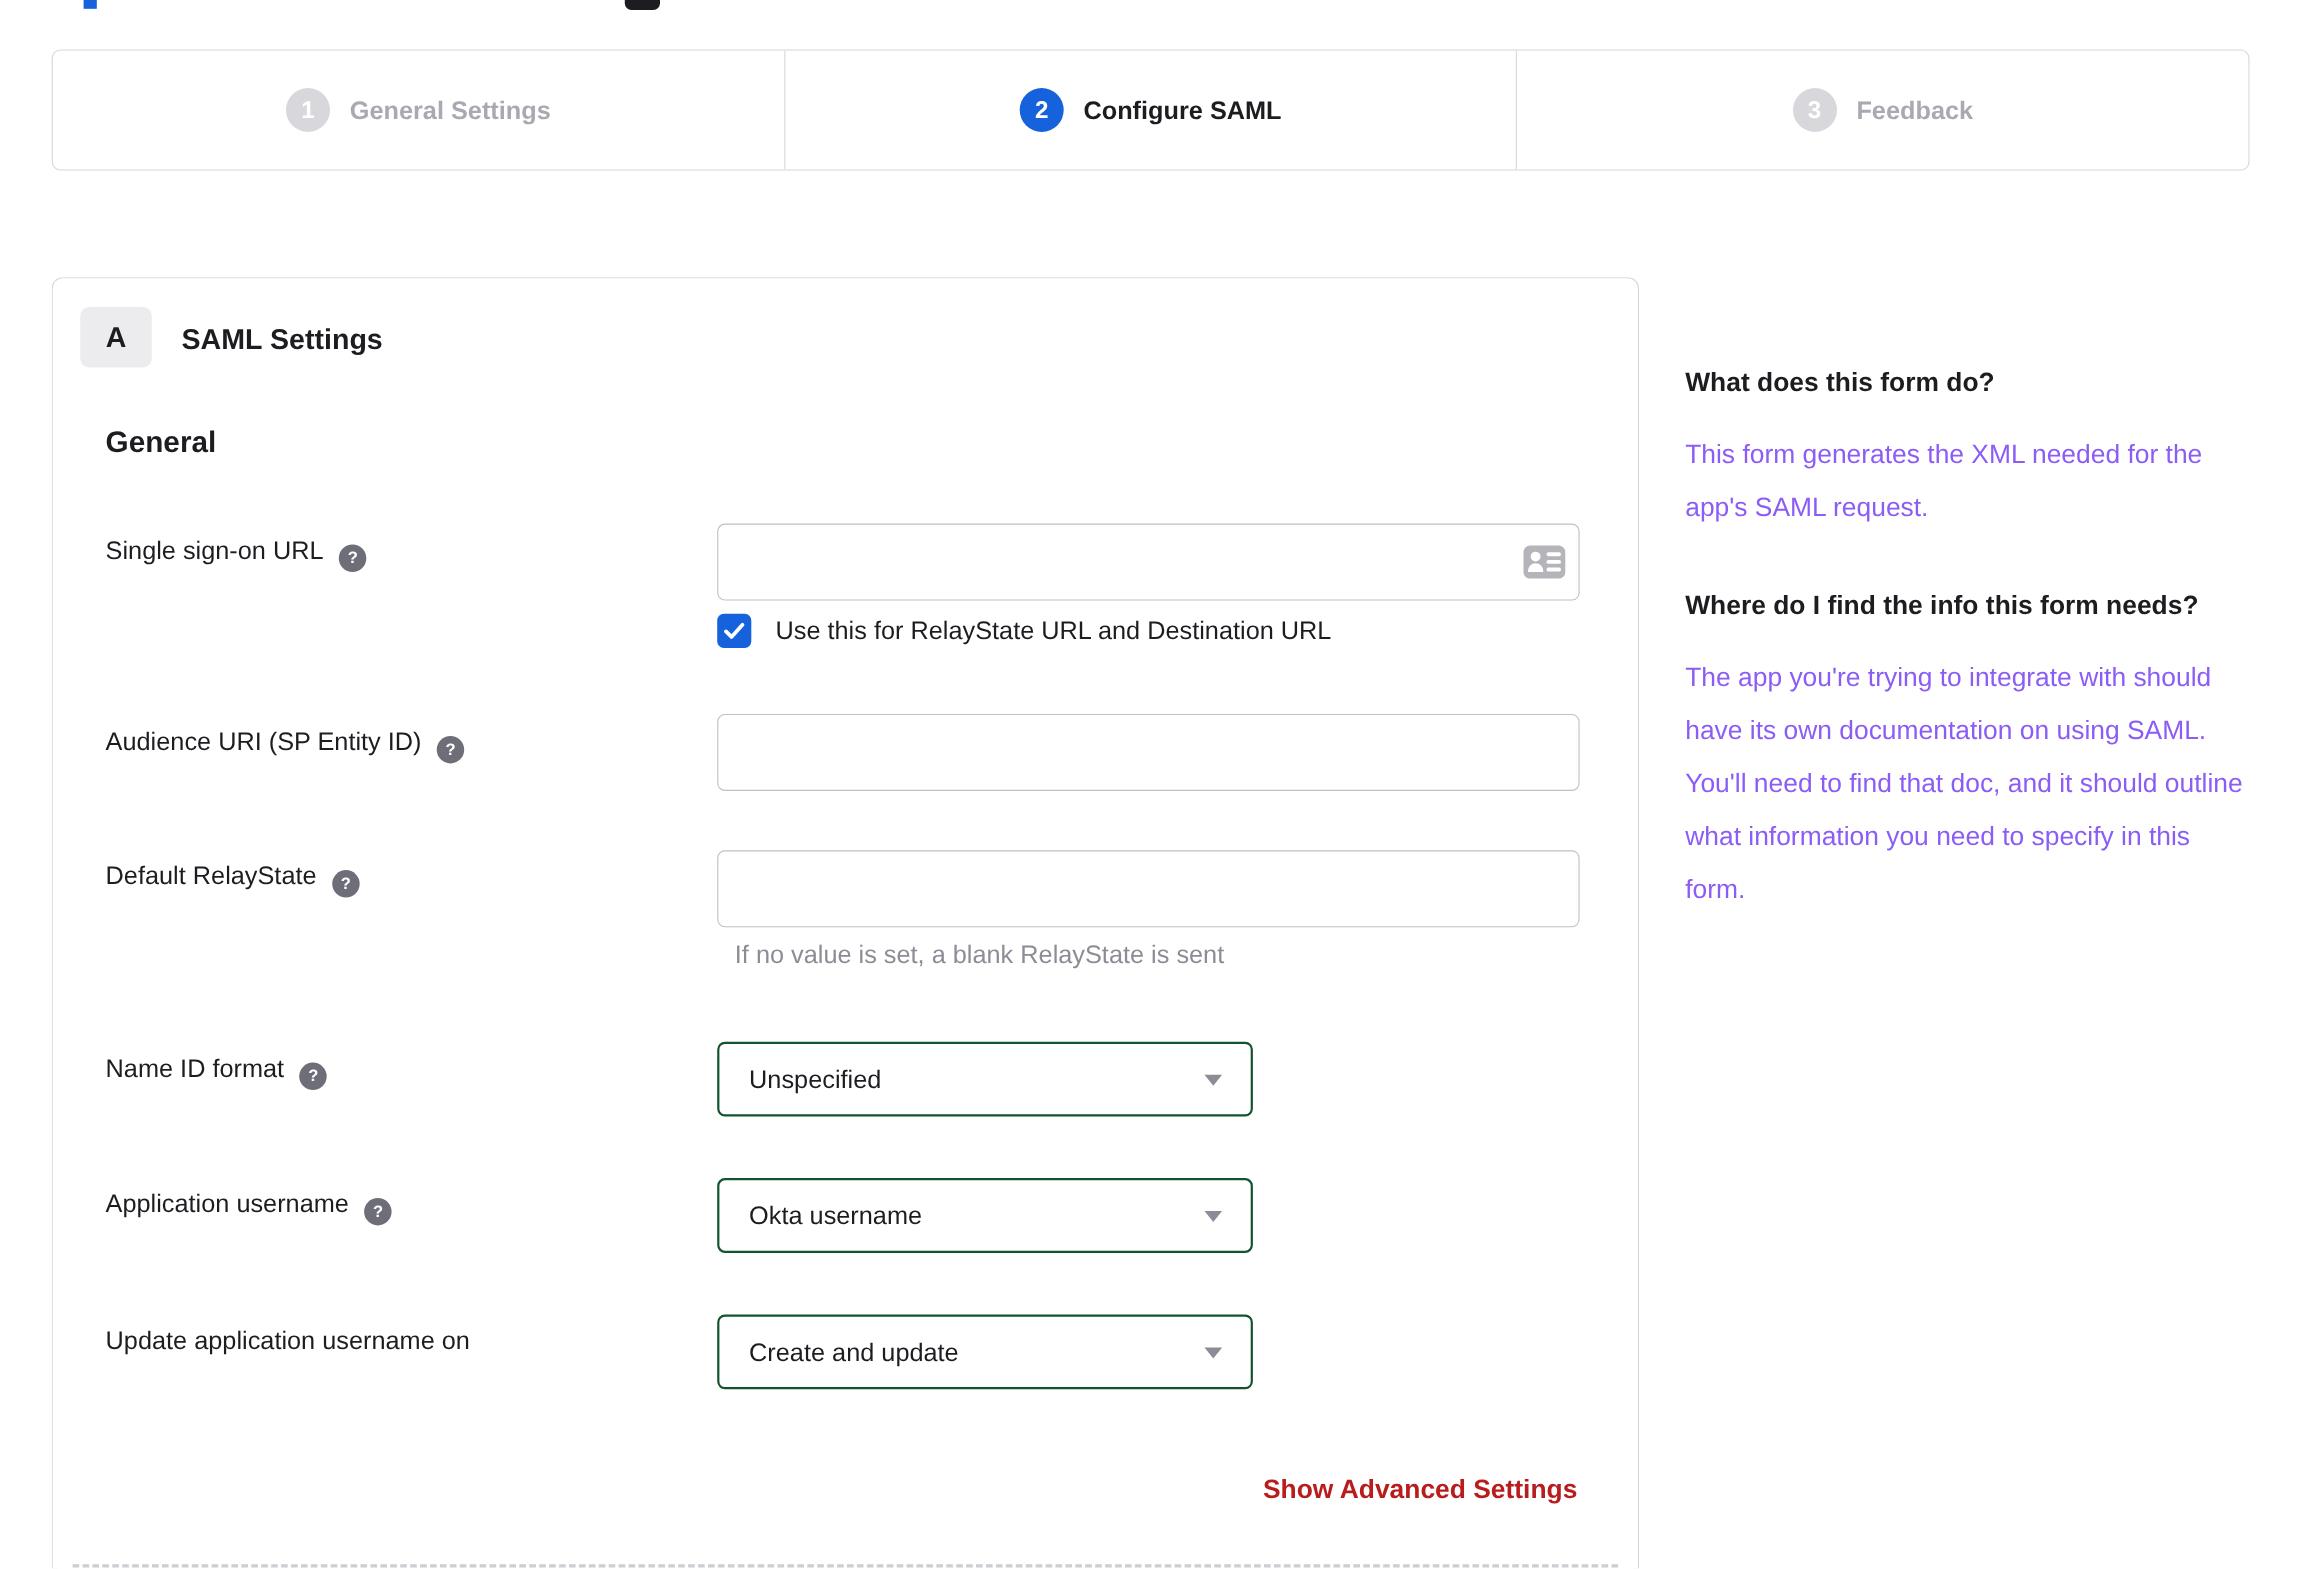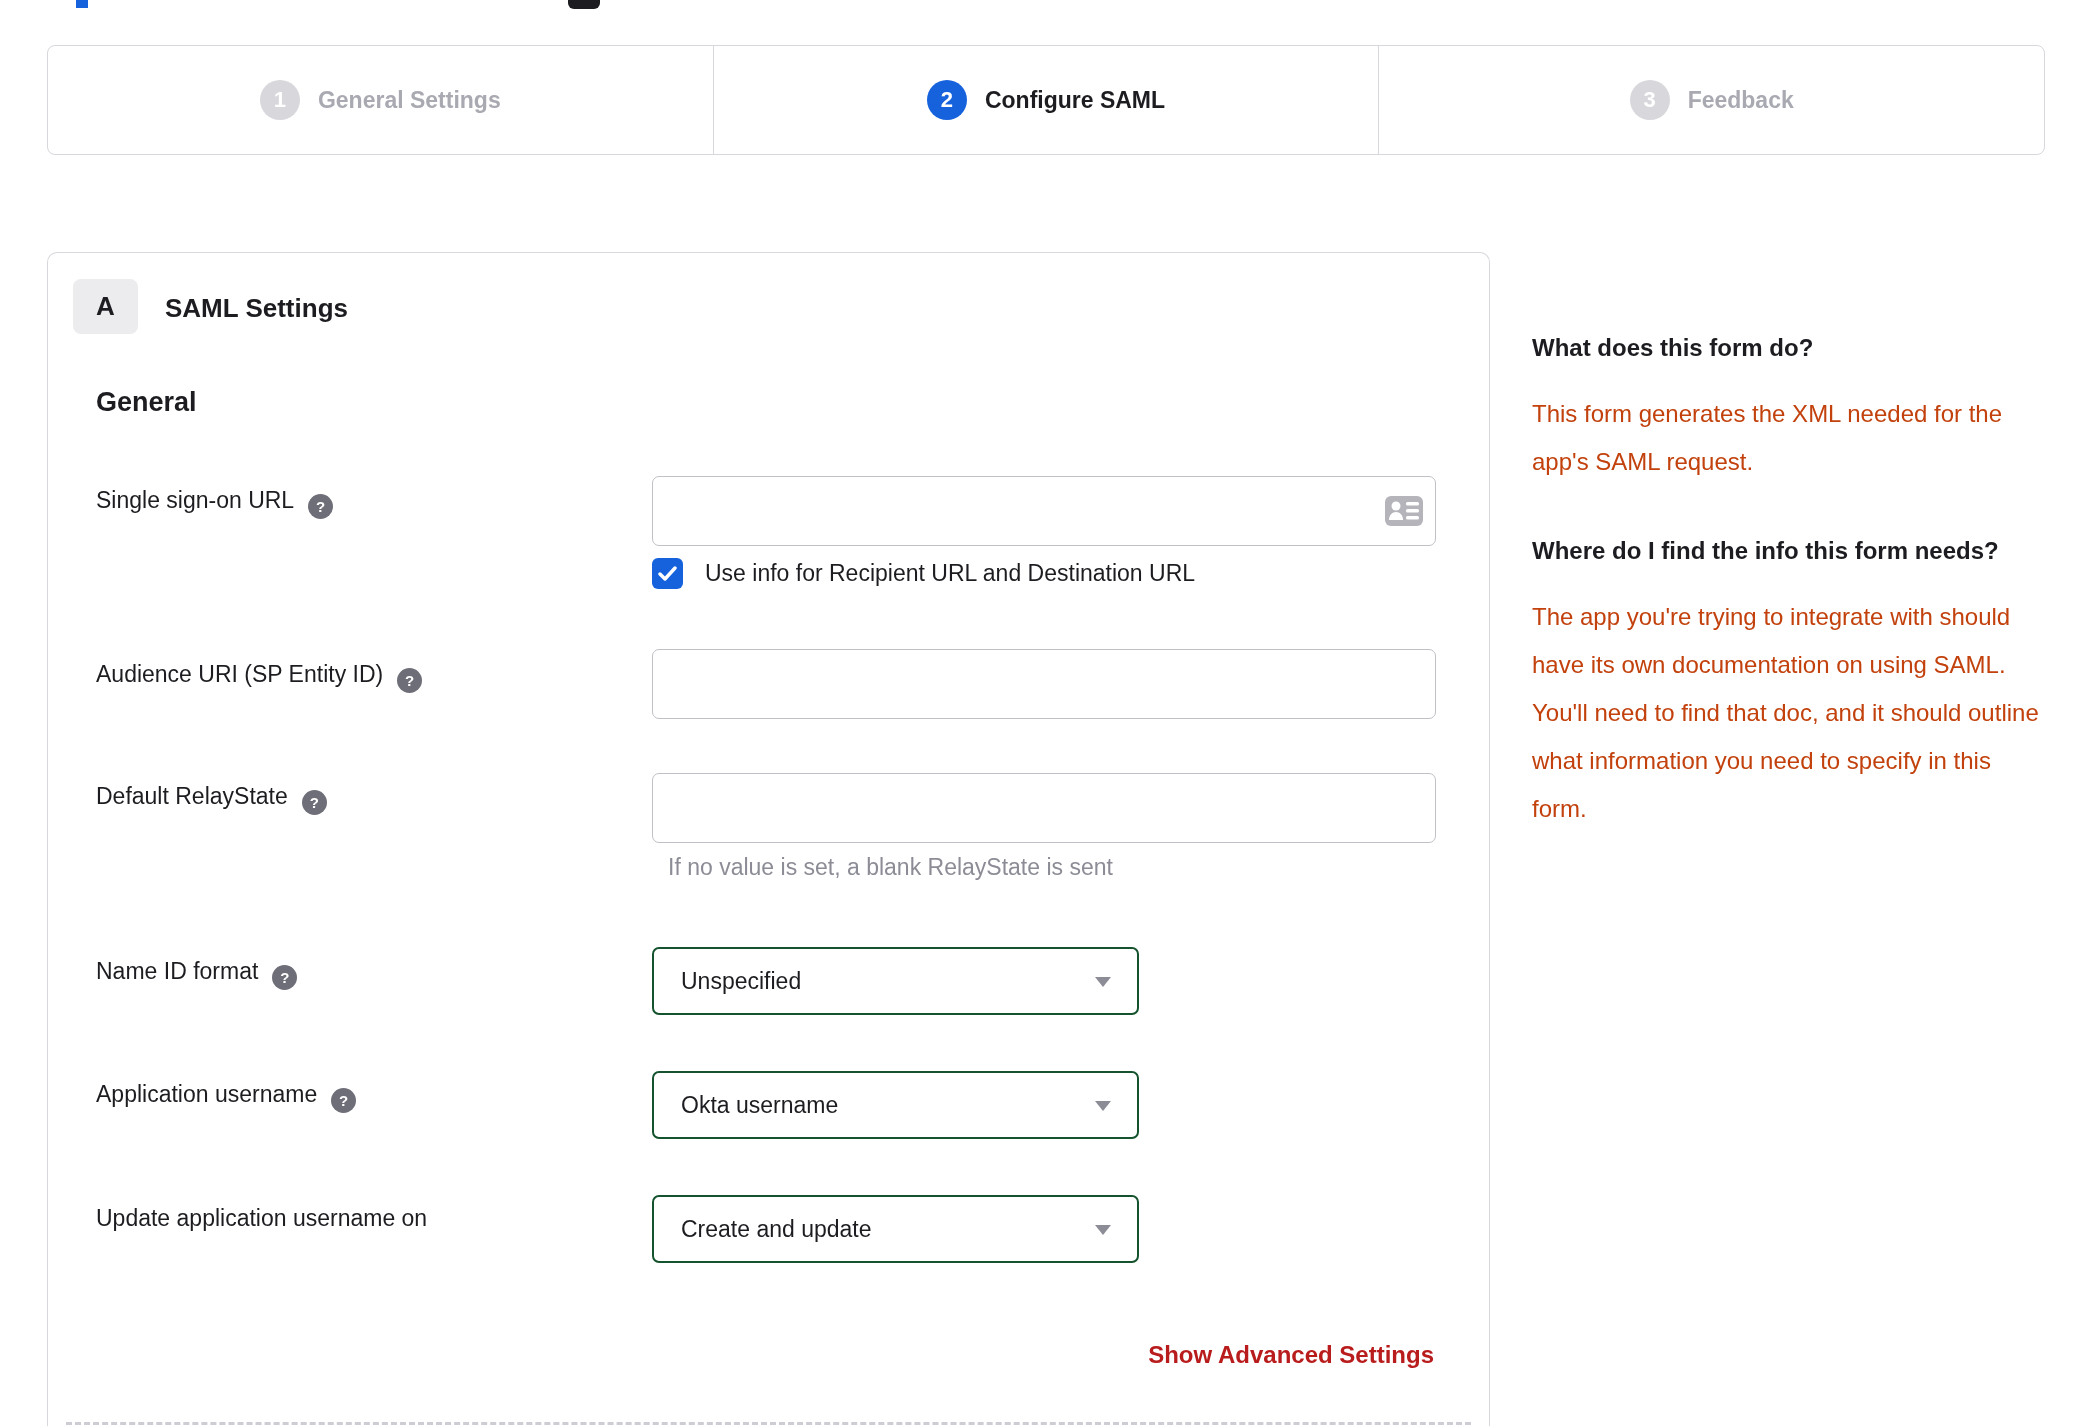--- a/index.html
+++ b/index.html
@@ -60,21 +60,21 @@
   .sel .caret { position:absolute; right:26px; top:50%; margin-top:-4px; width:0; height:0;
                 border-left:8px solid transparent; border-right:8px solid transparent;
                 border-top:10px solid #8c8c96; }
 
   .adv-link { position:absolute; right:55px; top:1088px; font-size:24px; font-weight:bold;
               color:#b91c1c; text-decoration:none; cursor:pointer; }
 
   
   .side { position:absolute; left:1532px; top:325px; width:512px; }
   .side h3 { font-size:24px; font-weight:bold; color:#1d1d21; line-height:45px; margin-bottom:20px; }
-  .side p  { font-size:24px; color:#c2410c; line-height:48px; margin-bottom:42px; }
+  .side p  { font-size:24px; color:#8b5cf6; line-height:48px; margin-bottom:42px; }
 </style>
 </head>
 <body>
 
 <div class="frag-blue"></div>
 <div class="frag-dark"></div>
 
 <div class="stepper">
   <div class="step inactive">
     <div class="step-circle">1</div>
@@ -104,21 +104,21 @@
     <rect x="22" y="7" width="13" height="3.6" rx="1.5" fill="#ffffff"></rect>
     <rect x="22" y="14" width="13" height="3.6" rx="1.5" fill="#ffffff"></rect>
     <rect x="22" y="21" width="13" height="3.6" rx="1.5" fill="#ffffff"></rect>
   </svg>
   <div class="chkrow" style="top:305px;">
     <div class="chk">
       <svg viewBox="0 0 19 15">
         <polyline points="2,8 7,13 17,2" fill="none" stroke="#ffffff" stroke-width="3.4" stroke-linecap="round" stroke-linejoin="round"></polyline>
       </svg>
     </div>
-    <div class="chk-label">Use info for Recipient URL and Destination URL</div>
+    <div class="chk-label">Use this for RelayState URL and Destination URL</div>
   </div>
 
   <div class="field-label" style="top:408px;"><span>Audience URI (SP Entity ID)</span><span class="help">?</span></div>
   <input class="txt" style="top: 396px; padding-right: 26px;" type="text" value="">
 
   <div class="field-label" style="top:530px;"><span>Default RelayState</span><span class="help">?</span></div>
   <input class="txt" style="top: 520px; padding-right: 26px;" type="text" value="">
   <div class="hint" style="top:601px;">If no value is set, a blank RelayState is sent</div>
 
   <div class="field-label" style="top:705px;"><span>Name ID format</span><span class="help">?</span></div>

